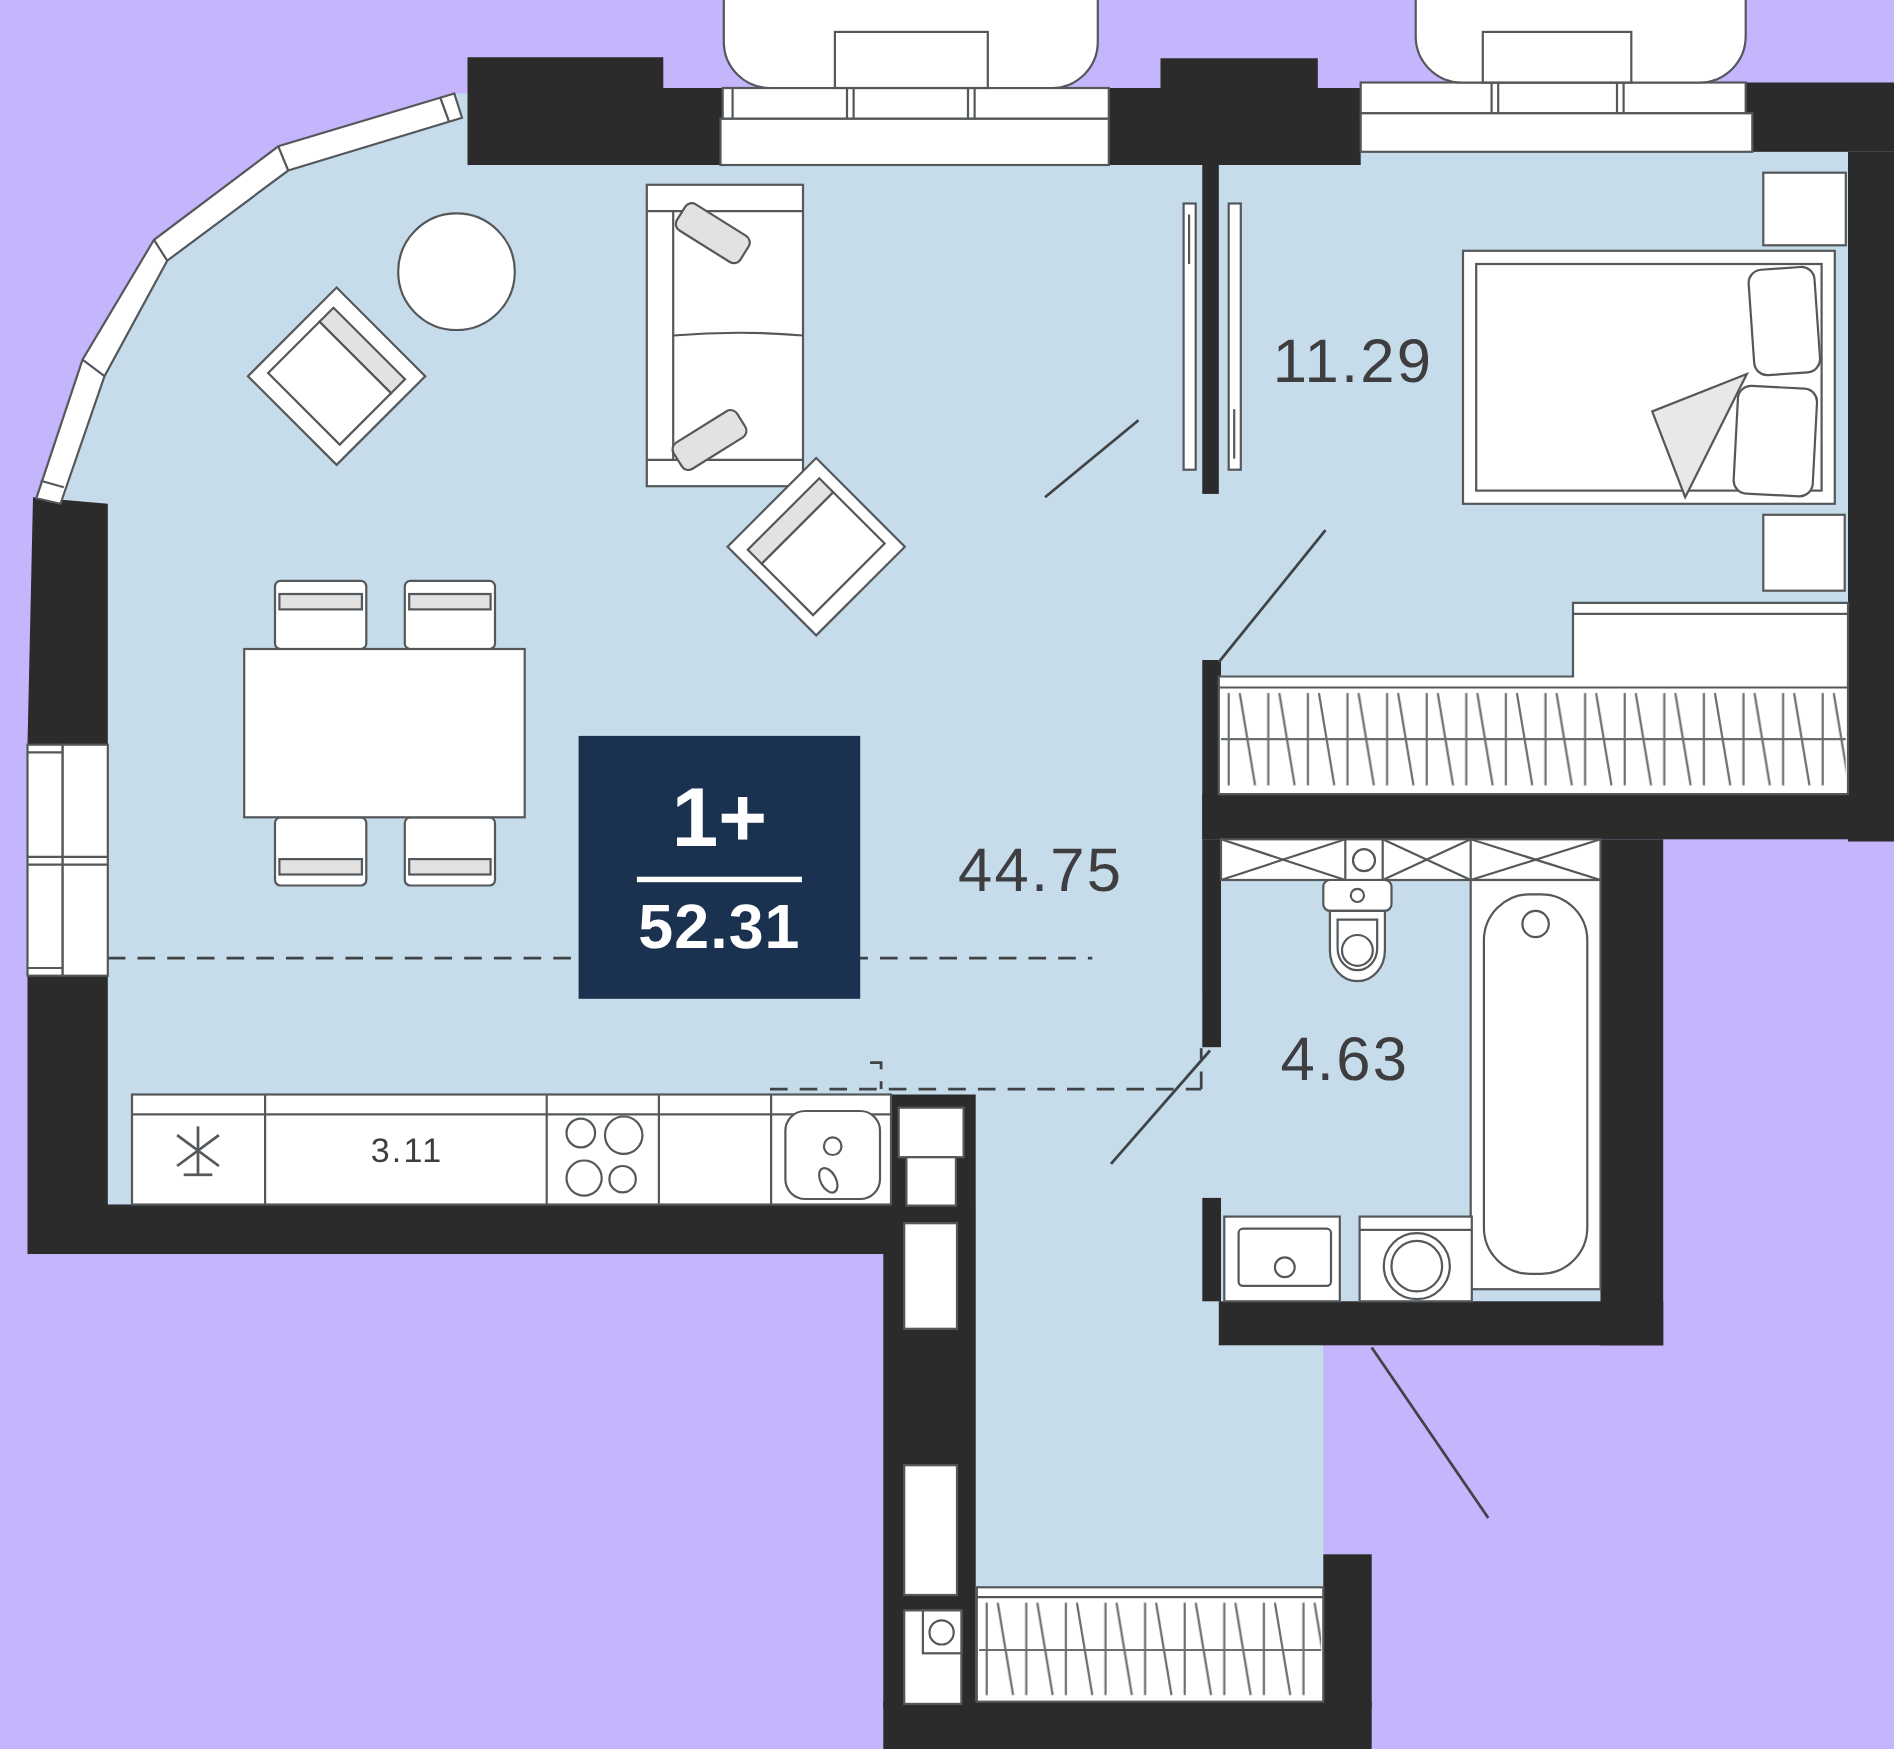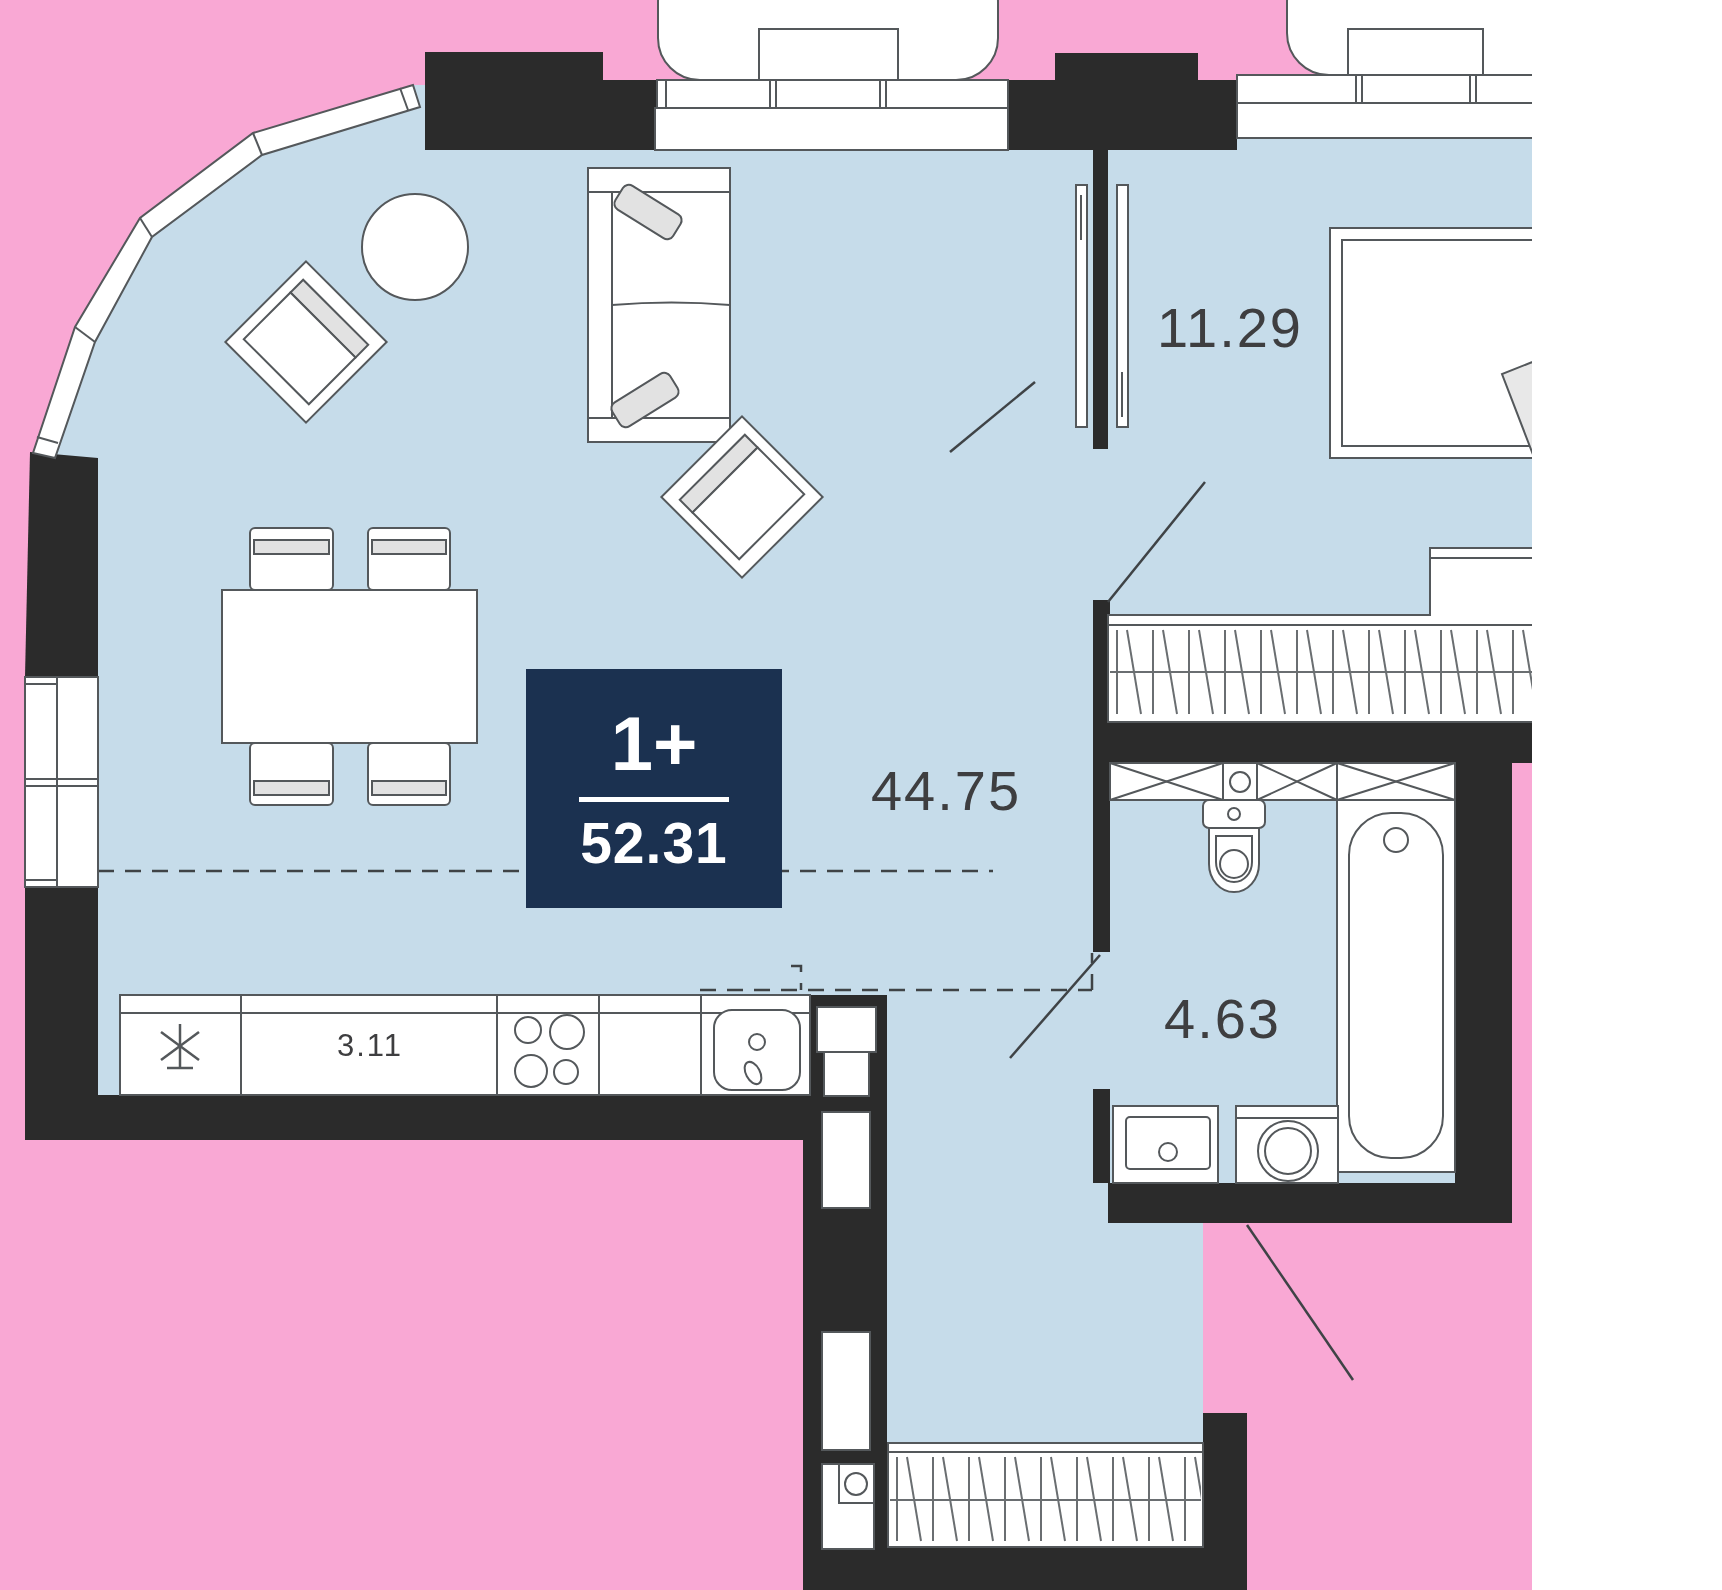--- a/index.html
+++ b/index.html
@@ -1,16 +1,16 @@
 <!DOCTYPE html>
 <html><head>
 <meta charset="utf-8">
 <style>
   html,body{margin:0;padding:0;background:#fff;}
-  .plan{position:relative;width:1532px;height:1590px;background:#f9a8d4;
+  .plan{position:relative;width:1722px;height:1590px;background:#c4b5fd;
         font-family:"Liberation Sans",sans-serif;overflow:hidden;}
   .plan svg{position:absolute;left:0;top:0;}
   .area-label{position:absolute;color:#3e3e40;letter-spacing:2px;
               display:flex;align-items:center;justify-content:center;
               font-weight:400;white-space:nowrap;}
   .lbl-big{font-size:56px;}
   .lbl-mid{font-size:31px;}
   .badge{position:absolute;left:526px;top:669px;width:256px;height:239px;
          background:#1b3150;color:#fff;display:flex;flex-direction:column;
          align-items:center;justify-content:center;font-weight:bold;}
@@ -274,21 +274,21 @@
   <g fill="#ffffff" stroke="#54585b" stroke-width="2">
     <rect x="1236" y="1106" width="102" height="77"></rect>
     <line x1="1236" y1="1118" x2="1338" y2="1118"></line>
     <circle cx="1288" cy="1151" r="30" fill="none"></circle>
     <circle cx="1288" cy="1151" r="23" fill="none"></circle>
   </g>
 </svg>
 
   <div class="area-label lbl-big" style="left:1140px;top:297px;width:180px;height:60px;">11.29</div>
   <div class="area-label lbl-big" style="left:850px;top:760px;width:192px;height:60px;">44.75</div>
-  <div class="area-label lbl-big" style="left:1130px;top:988px;width:185px;height:60px;">4.63</div>
+  <div class="area-label lbl-big" style="left:1130px;top:932px;width:185px;height:60px;">4.63</div>
   <div class="area-label lbl-mid" style="left:280px;top:1020px;width:180px;height:52px;">3.11</div>
 
   <div class="badge">
     <div class="badge-type">1+</div>
     <div class="badge-line"></div>
     <div class="badge-area">52.31</div>
   </div>
 </div>
 
 </body></html>

